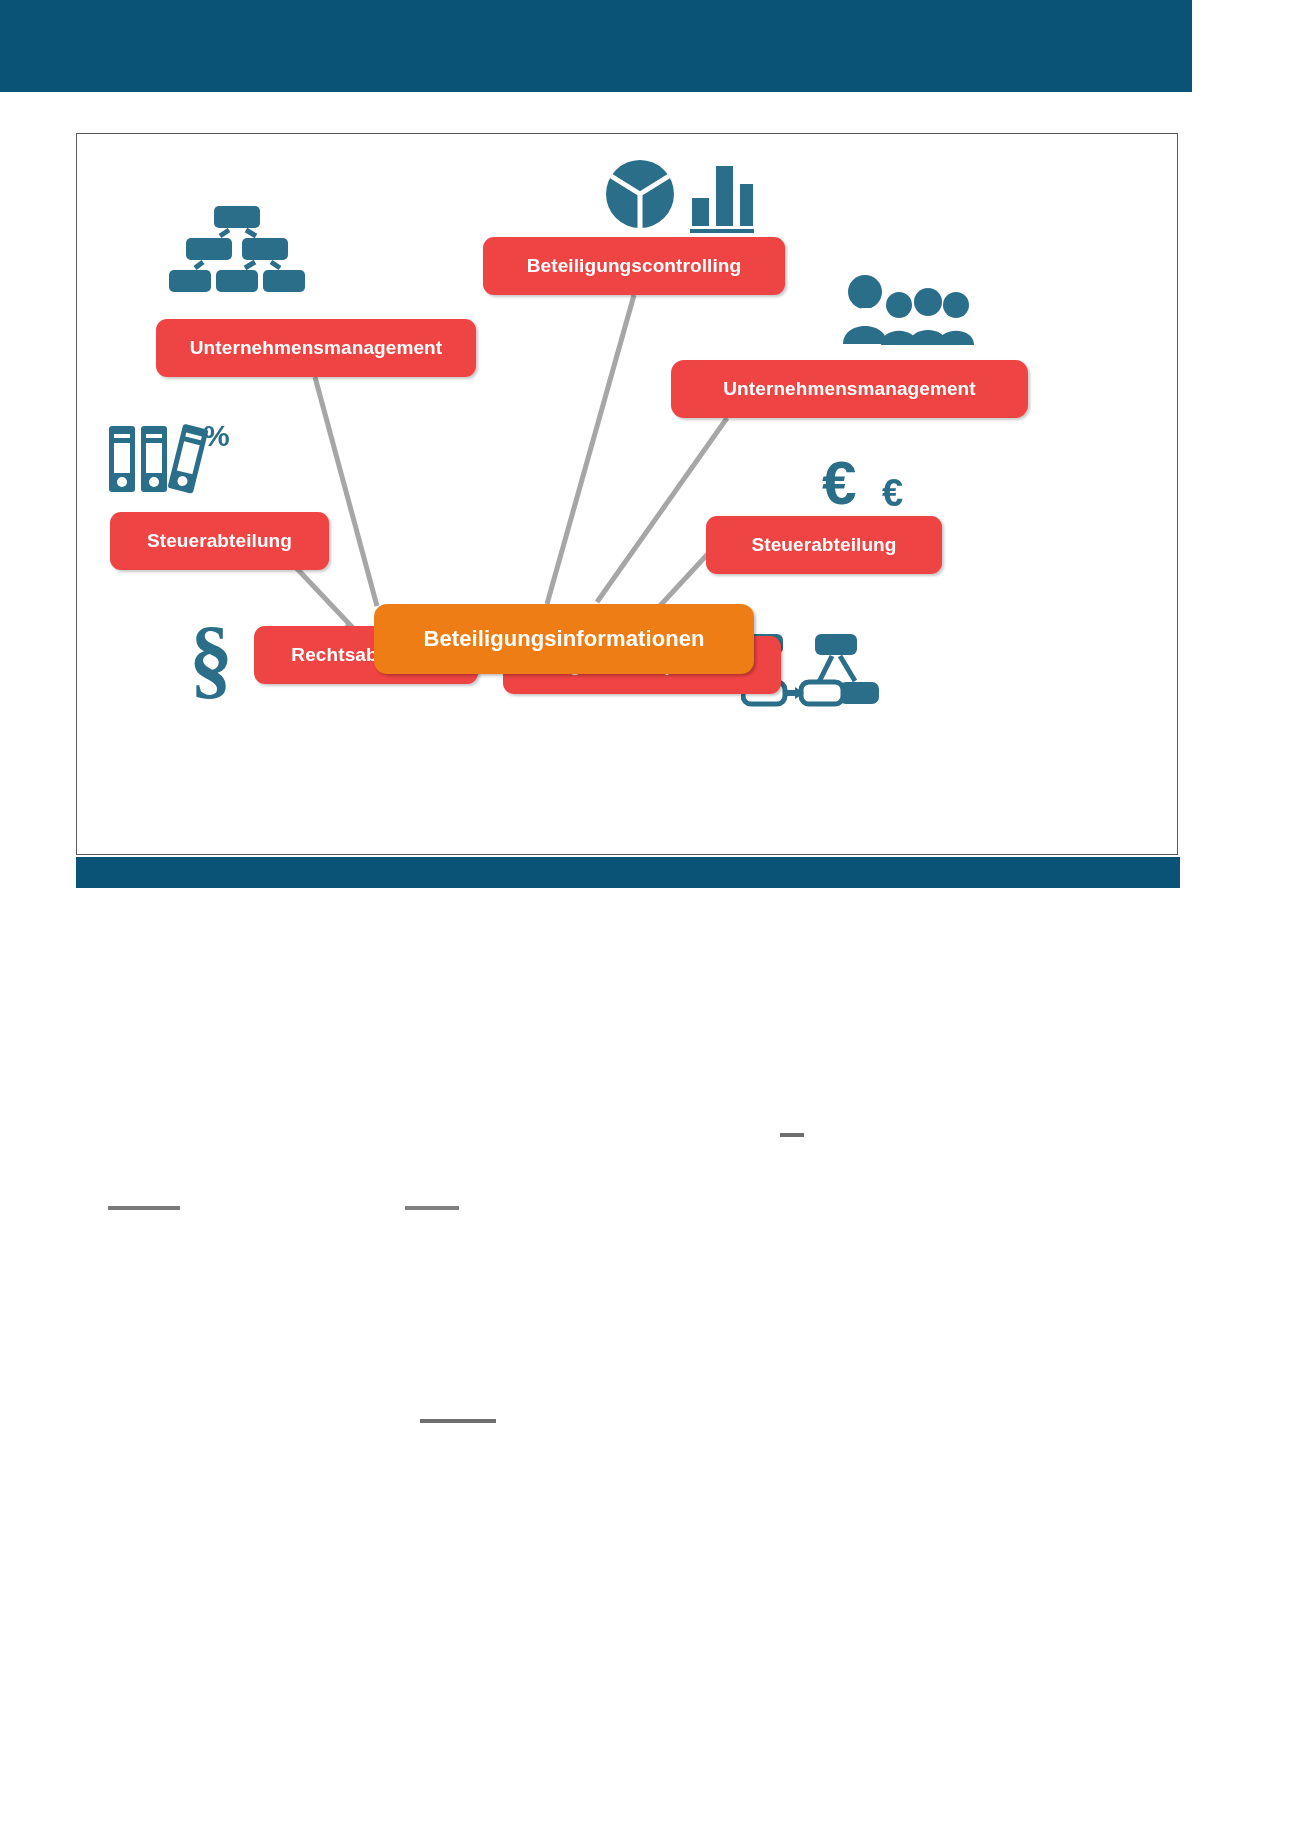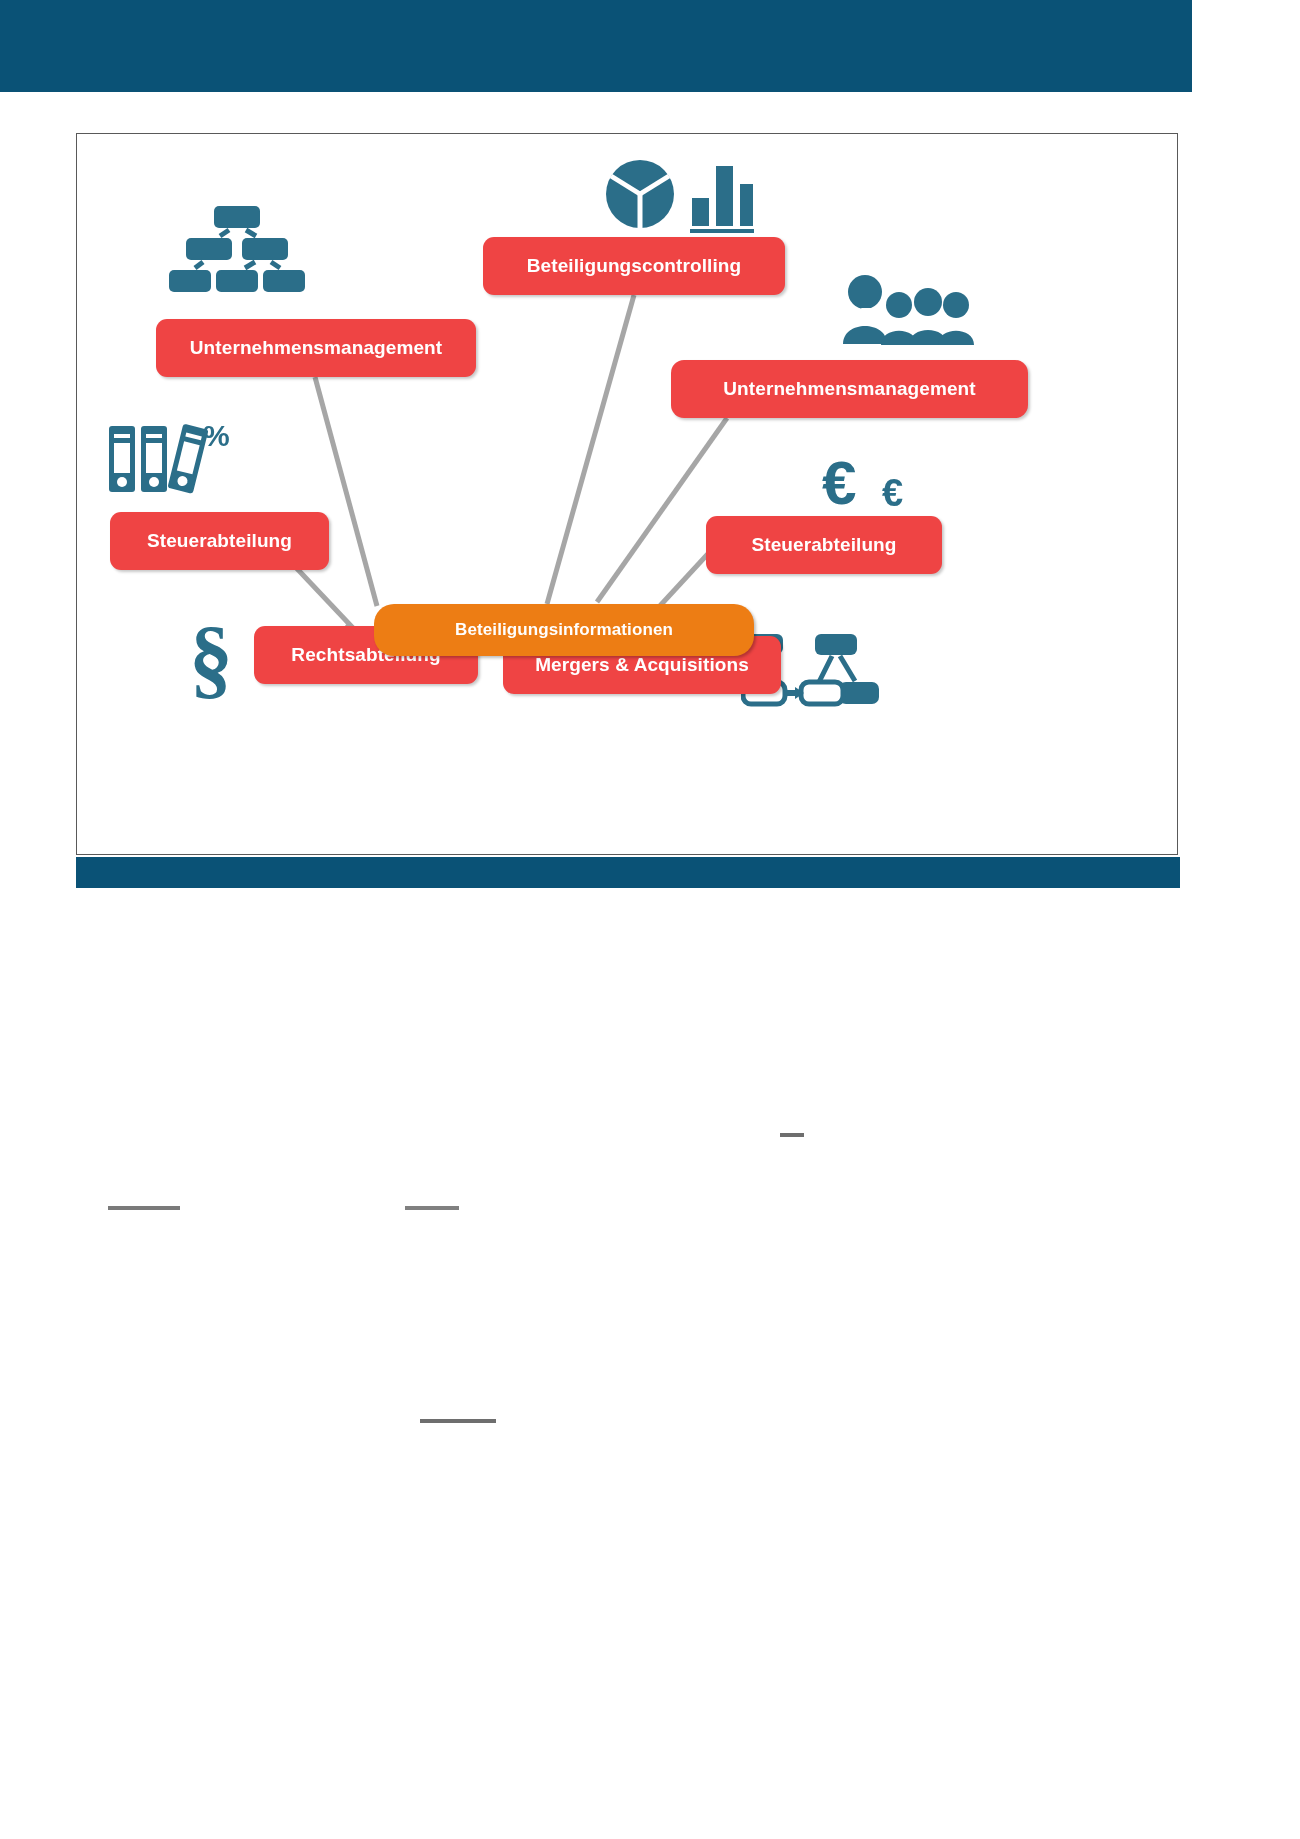--- a/index.html
+++ b/index.html
@@ -55,24 +55,24 @@
     box-sizing:border-box;
   }
   .node.satellite{
     background:#ef4444;
     font-size:19px;
     box-shadow:2px 2px 3px rgba(0,0,0,.22);
     height:58px;
   }
   .node.center{
     background:#ed7d14;
-    font-size:17px;
-    height:52px;
+    font-size:22px;
+    height:70px;
     box-shadow:2px 2px 3px rgba(0,0,0,.25);
-    border-radius:20px;
+    border-radius:13px;
   }
 
   
   #node-center          { left:297px; top:470px; width:380px; }
   #node-controlling     { left:406px; top:103px; width:302px; }
   #node-unternehmens    { left:594px; top:226px; width:357px;border-radius:13px; }
   #node-beteiligungsmgmt{ left:79px;  top:185px; width:320px; }
   #node-steuer          { left:33px;  top:378px; width:219px;align-items:center; }
   #node-recht           { left:177px; top:492px; width:224px; }
   #node-ma              { left:426px; top:502px; width:278px; }

